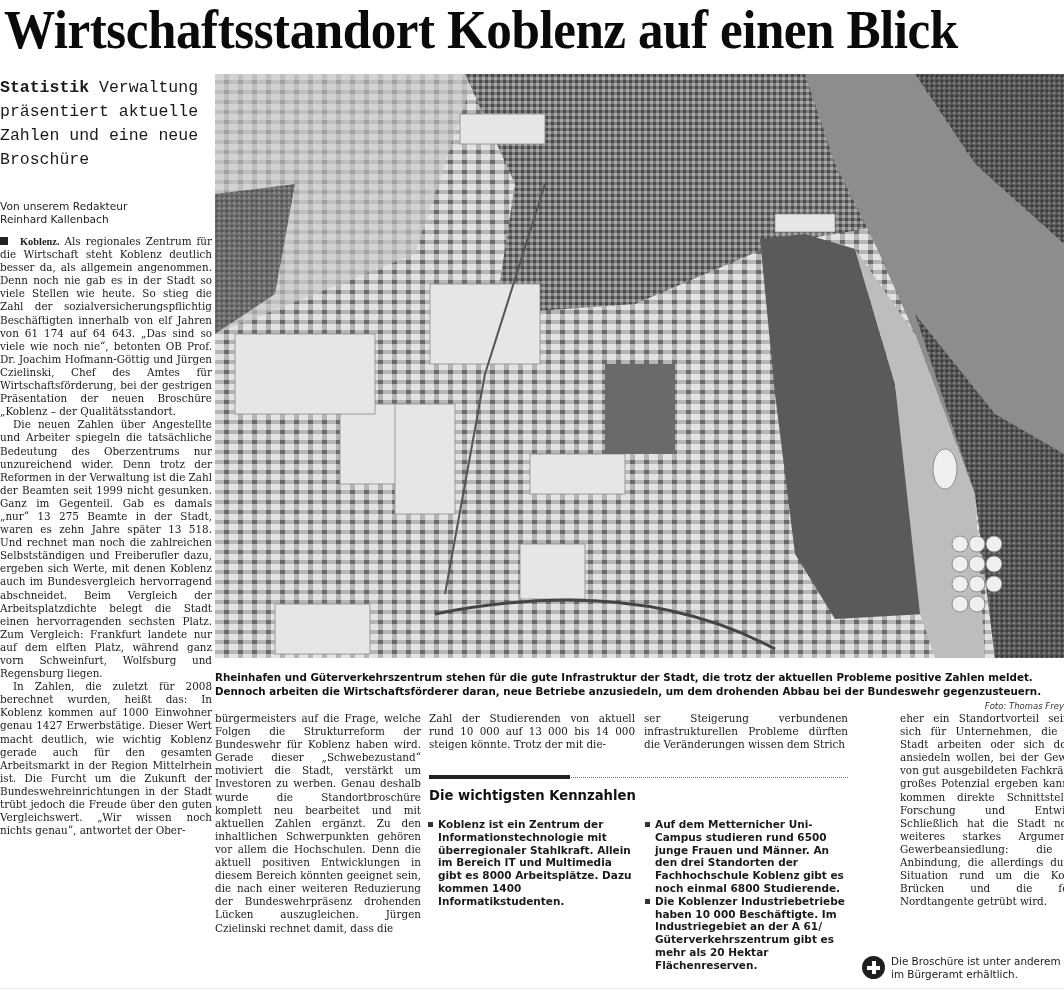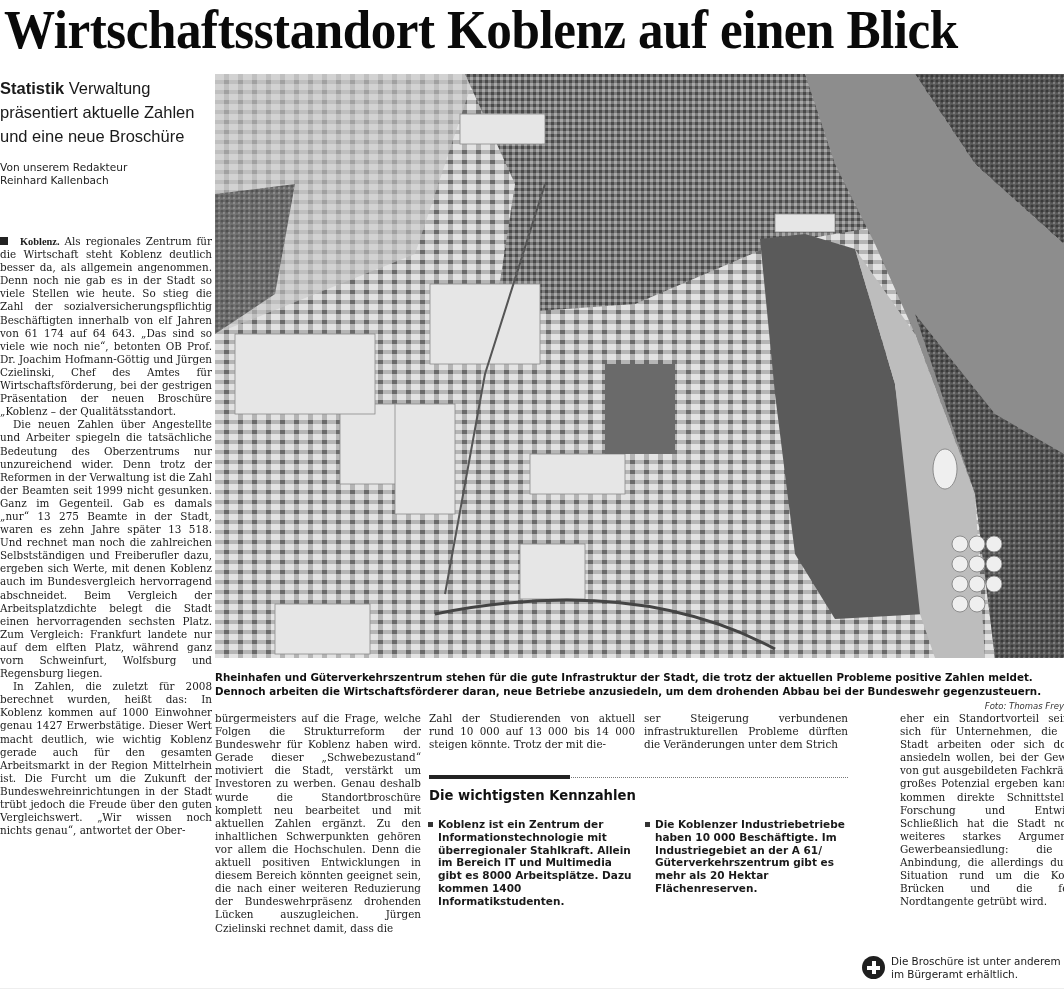--- a/index.html
+++ b/index.html
@@ -1,21 +1,21 @@
 <!DOCTYPE html>
 <html><head>
 <meta charset="utf-8">
 <style>
   * { margin:0; padding:0; box-sizing:border-box; }
   body { width:1064px; height:991px; background:#fff; color:#111; position:relative; overflow:hidden; font-family:"DejaVu Serif", serif; }
   .headline { position:absolute; left:4px; top:0px; width:1060px; height:60px; font-family:"Liberation Serif", serif; font-size:55px; line-height:60px; letter-spacing:-0.5px; transform:scaleX(0.93); transform-origin:left top; white-space:nowrap; color:#0a0a0a; }
   .lead-col { position:absolute; left:0; top:76px; width:212px; }
-  .kicker { font-family:Liberation Sans, sans-serif; font-size:16.5px; line-height:24px; color:#1a1a1a; }
+  .kicker { font-family:Liberation Mono, monospace; font-size:16.5px; line-height:24px; color:#1a1a1a; }
   .kicker b { font-weight:bold; }
-  .byline { font-family:"DejaVu Sans", sans-serif; font-size:10.6px; line-height:13px; margin-top:13px; color:#222; }
+  .byline { font-family:"DejaVu Sans", sans-serif; font-size:10.6px; line-height:13px; margin-top:28px; color:#222; }
   .body-text { font-family:"DejaVu Serif", serif; font-size:10.4px; line-height:13.1px; text-align:justify; color:#1a1a1a; hyphens:manual; }
   .body-text p { text-indent:0; }
   .body-text p.indent { text-indent:13px; }
   .dateline { font-family:Liberation Serif, serif; font-weight:bold;margin-left:9px; }
   .sq { display:inline-block; width:8px; height:8px; background:#222; margin-right:3px; vertical-align:0px; }
   .col1-body { position:absolute; left:0; top:235px; width:212px; }
   .photo { position:absolute; left:215px; top:74px; width:849px; height:584px; overflow:hidden; background:#9a9a9a; }
   .caption { position:absolute; left:215px; top:670px; width:849px; font-family:"DejaVu Sans", sans-serif; font-weight:bold; font-size:10.3px; line-height:14px; color:#111; }
   .credit { font-weight:normal; font-size:8.5px; float:right; color:#333; margin-top:1px;font-style:italic; }
   .col2 { position:absolute; left:215px; top:712px; width:206px; }
@@ -125,35 +125,36 @@
 
 <div class="col2 body-text">
   <p>bürgermeisters auf die Frage, welche Folgen die Strukturreform der Bundeswehr für Koblenz haben wird. Gerade dieser „Schwebezustand“ motiviert die Stadt, verstärkt um Investoren zu werben. Genau deshalb wurde die Standortbroschüre komplett neu bearbeitet und mit aktuellen Zahlen ergänzt. Zu den inhaltlichen Schwerpunkten gehören vor allem die Hochschulen. Denn die aktuell positiven Entwicklungen in diesem Bereich könnten geeignet sein, die nach einer weiteren Reduzierung der Bundeswehrpräsenz drohenden Lücken auszugleichen. Jürgen Czielinski rechnet damit, dass die</p>
 </div>
 
 <div class="col3 body-text">
   <p>Zahl der Studierenden von aktuell rund 10 000 auf 13 000 bis 14 000 steigen könnte. Trotz der mit die-</p>
 </div>
 
 <div class="col4 body-text">
-  <p>ser Steigerung verbundenen infrastrukturellen Probleme dürften die Veränderungen unter dem Strich</p>
+  <p>ser Steigerung verbundenen infrastrukturellen Probleme dürften die Veränderungen wissen dem Strich</p>
 </div>
 
 <div class="col5 body-text">
   <p>eher ein Standortvorteil sein, weil sich für Unternehmen, die in der Stadt arbeiten oder sich dort neu ansiedeln wollen, bei der Gewinnung von gut ausgebildeten Fachkräften ein großes Potenzial ergeben kann. Dazu kommen direkte Schnittstellen zu Forschung und Entwicklung. Schließlich hat die Stadt noch ein weiteres starkes Argument für Gewerbeansiedlung: die gute Anbindung, die allerdings durch die Situation rund um die Koblenzer Brücken und die fehlende Nordtangente getrübt wird.</p>
 </div>
 
 <div class="factbox-dots"></div>
 <div class="factbox-rule"></div>
 <div class="factbox-title">Die wichtigsten Kennzahlen</div>
 
 <ul class="fact-list fl-a">
   <li>Koblenz ist ein Zentrum der Informationstechnologie mit überregionaler Stahlkraft. Allein im Bereich IT und Multimedia gibt es 8000 Arbeitsplätze. Dazu kommen 1400 Informatikstudenten.</li>
 </ul>
 <ul class="fact-list fl-b">
+  <li>Auf dem Metternicher Uni-Campus studieren rund 6500 junge Frauen und Männer. An den drei Standorten der Fachhochschule Koblenz gibt es noch einmal 6800 Studierende.</li>
   <li>Die Koblenzer Industriebetriebe haben 10 000 Beschäftigte. Im Industriegebiet an der A 61/ Güterverkehrszentrum gibt es mehr als 20 Hektar Flächenreserven.</li>
 </ul>
 
 <div class="info-note">
   <span class="plus-icon"></span>
   <span>Die Broschüre ist unter anderem im Bürgeramt erhältlich.</span>
 </div>
 
 <div class="bottom-rule"></div>
 

